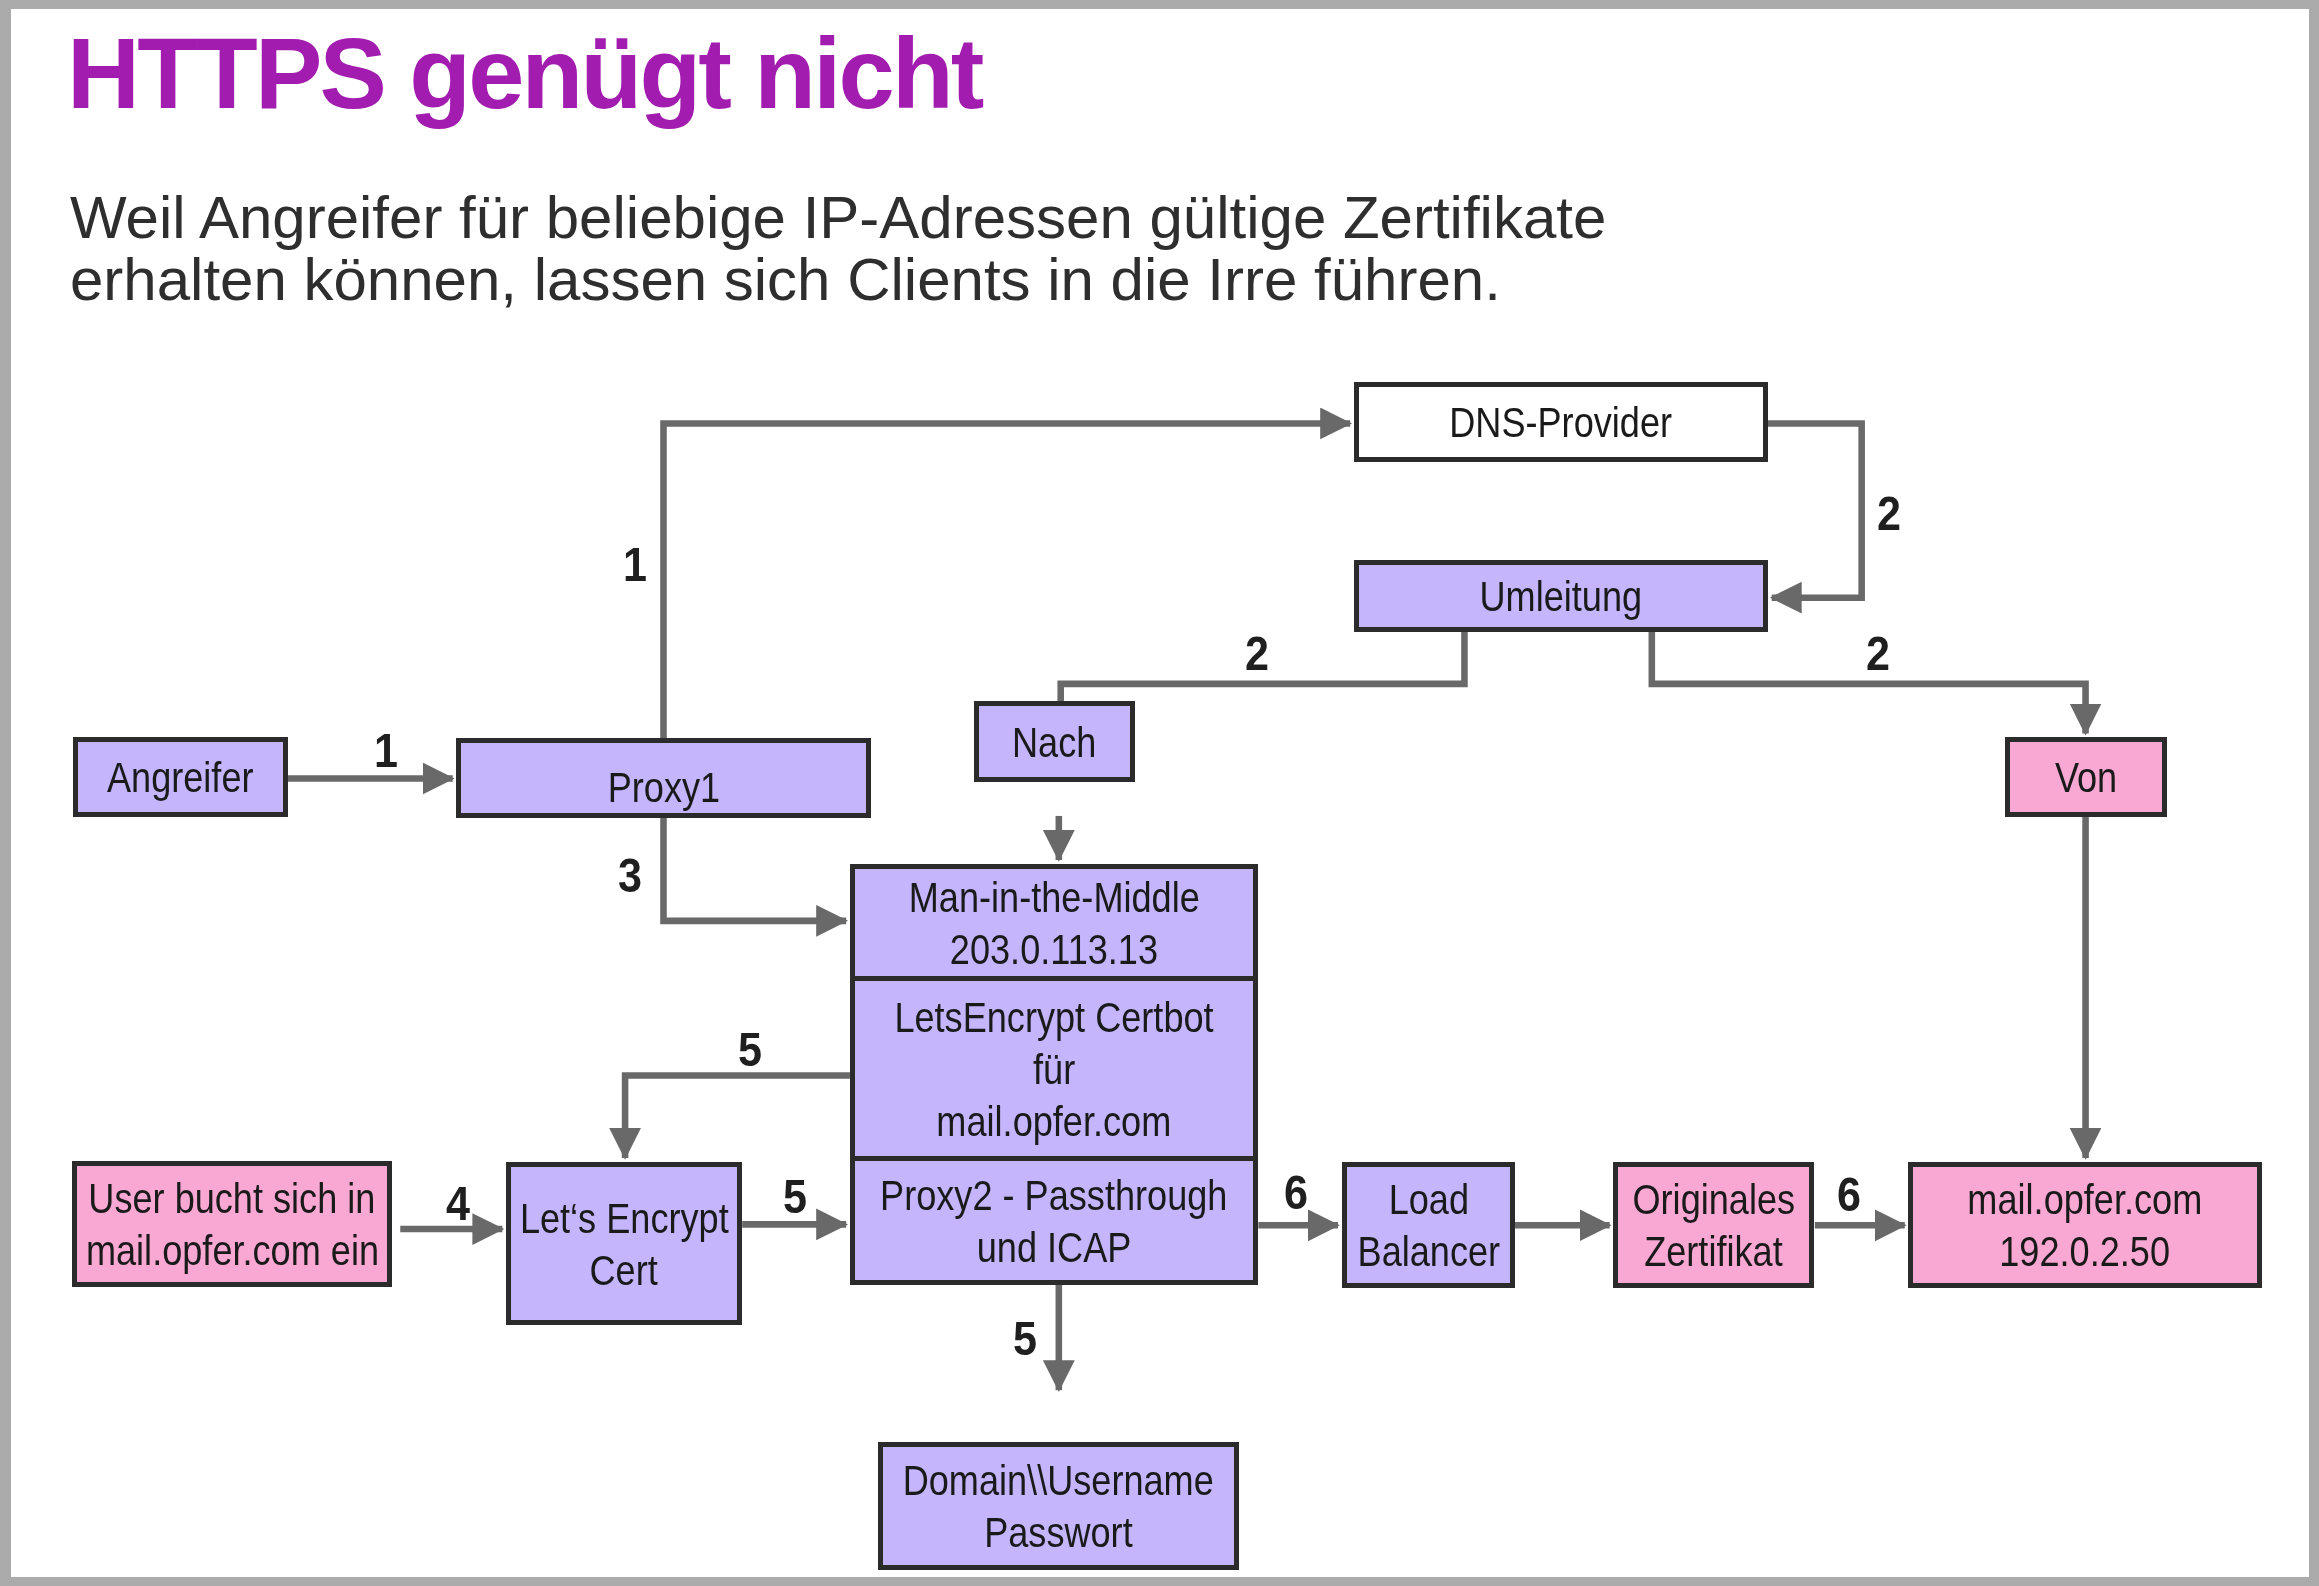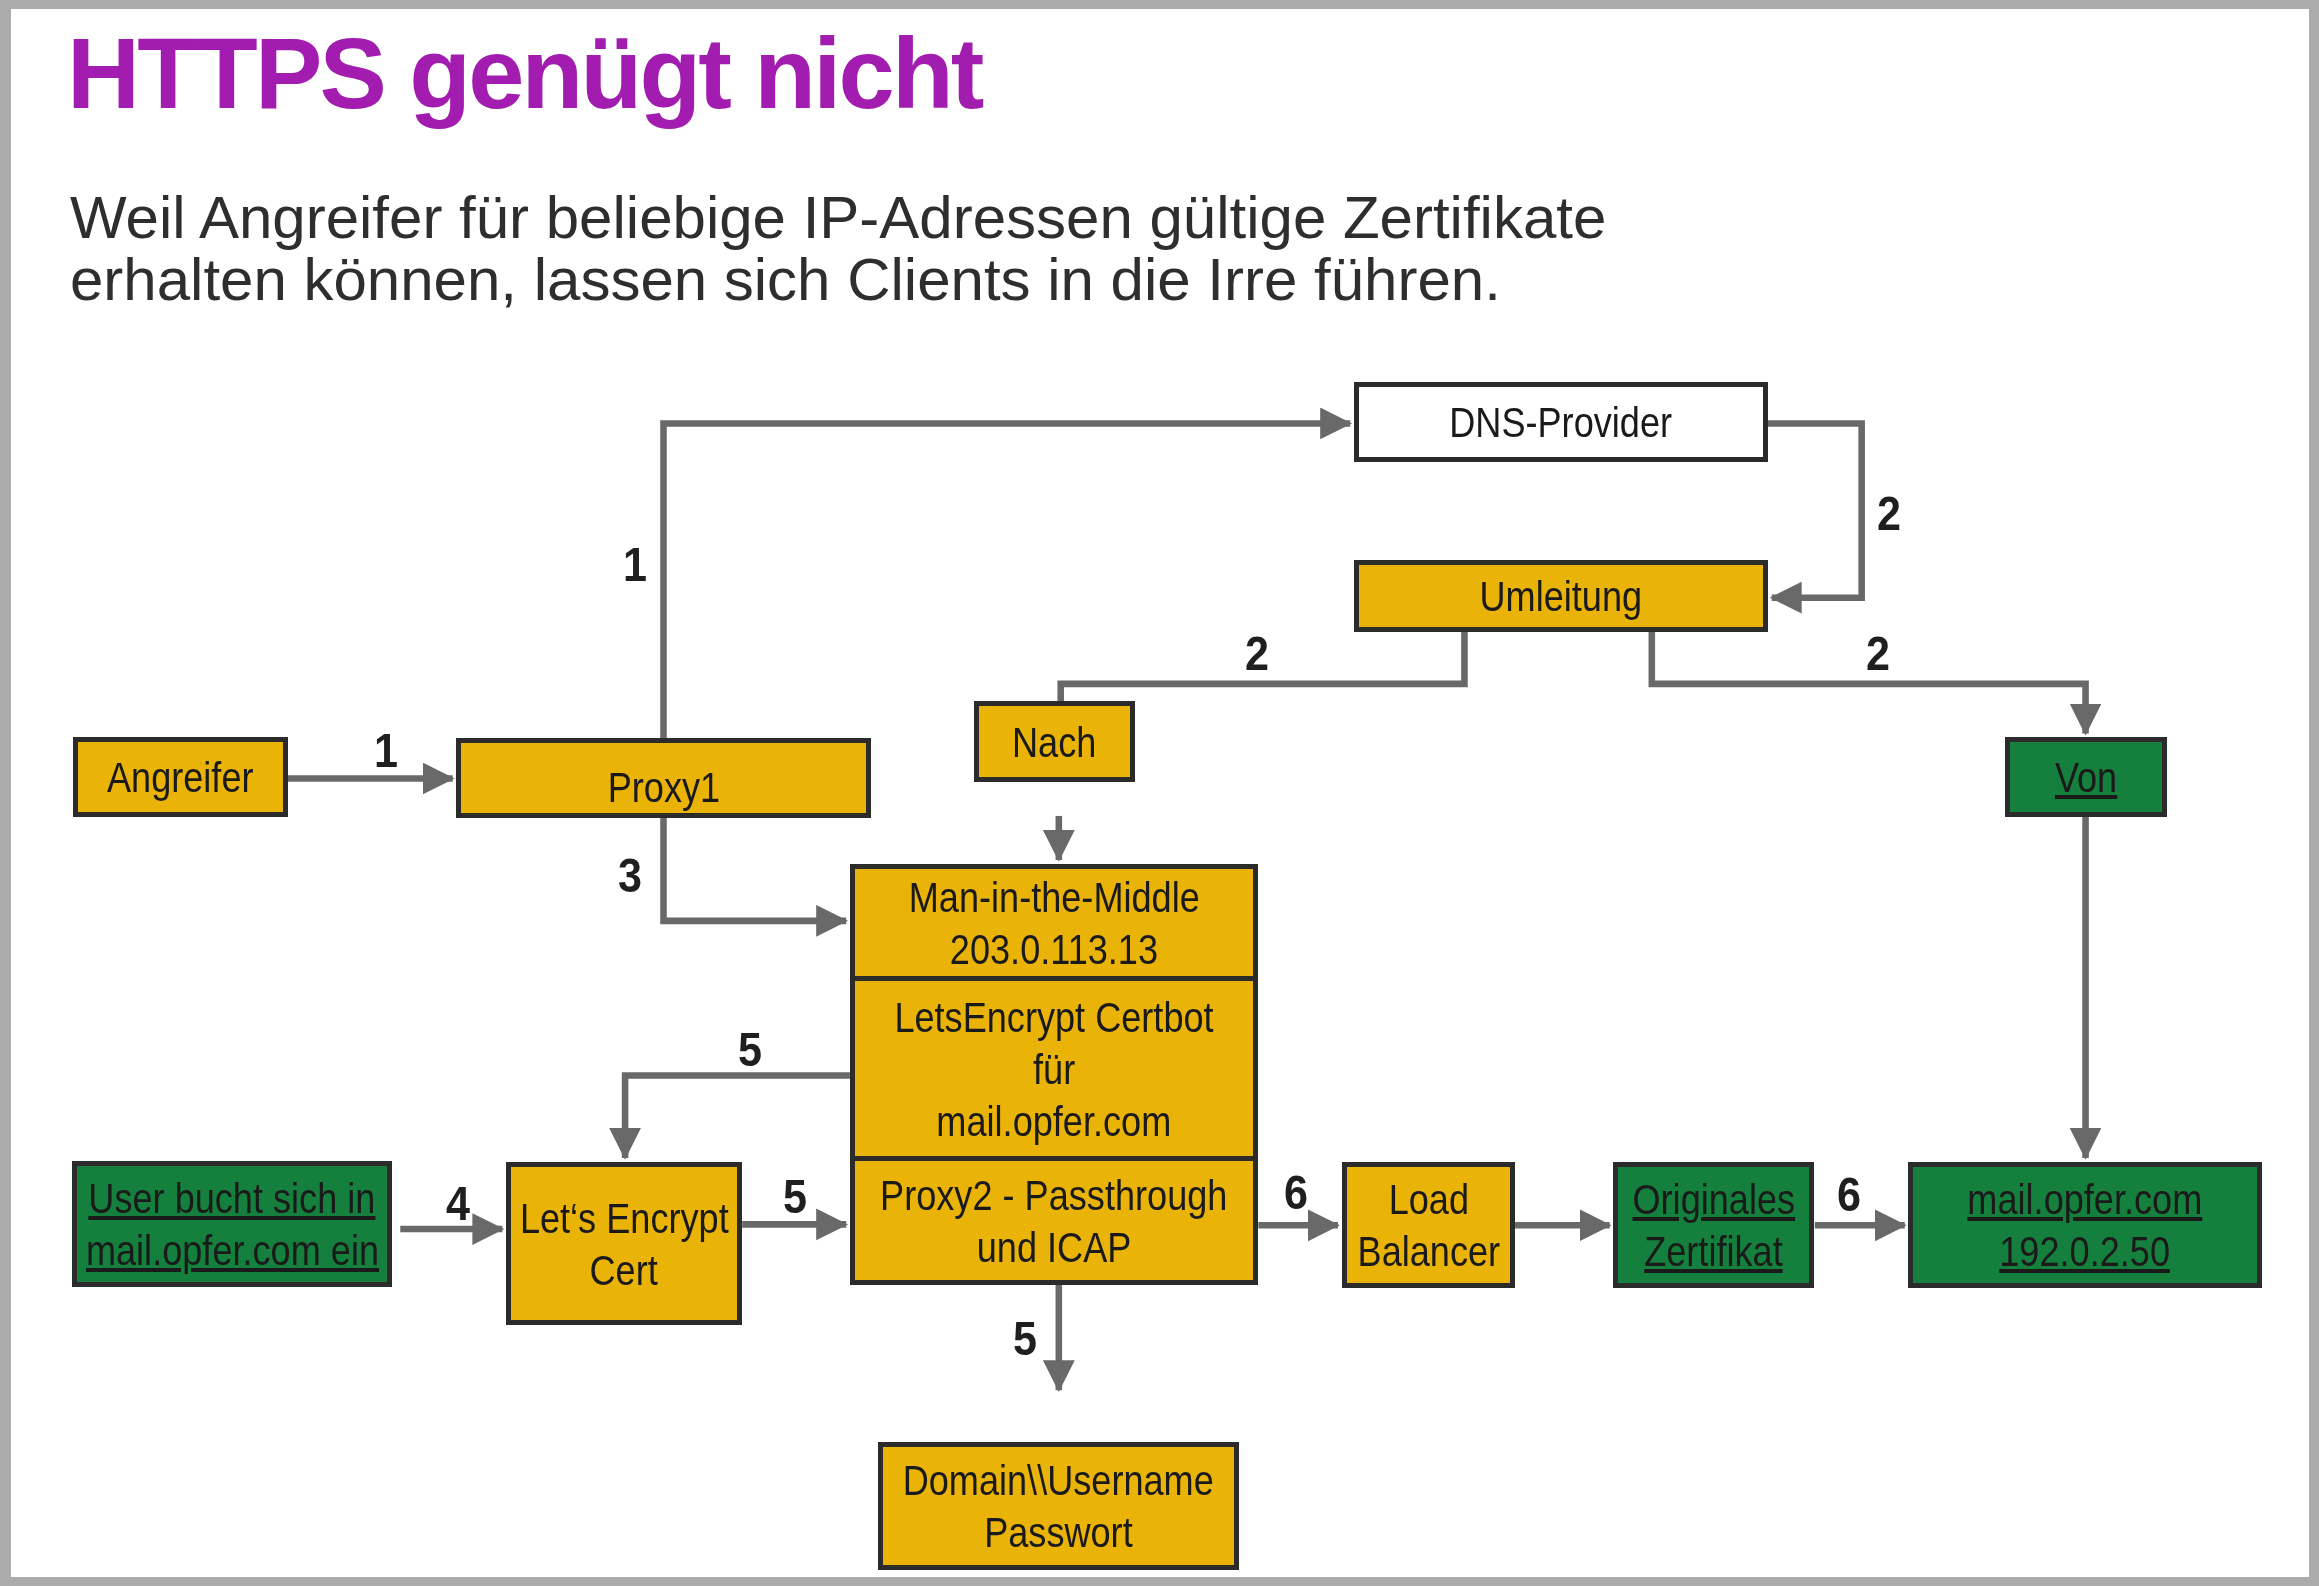--- a/index.html
+++ b/index.html
@@ -36,22 +36,22 @@
     box-sizing: border-box;
     display: flex; flex-direction: column;
     align-items: center; justify-content: center;
     z-index: 2;
     color: #1a1a1a;
   }
   .box .bl {
     font-size: 43px; line-height: 52px; white-space: nowrap;
     transform: scaleX(0.84);
   }
-  .salmon { background: #eab308; }
-  .green  { background: #15803d; text-decoration: underline; }
+  .salmon { background: #c4b5fd; }
+  .green  { background: #f9a8d4; }
   .white  { background: #ffffff; }
 
   .step-label {
     position: absolute; transform: translate(-50%,-50%) scaleX(0.88);
     font-size: 49px; font-weight: bold; color: #1f1f1f;
     z-index: 3; white-space: nowrap;
   }
 </style>
 </head>
 <body>

